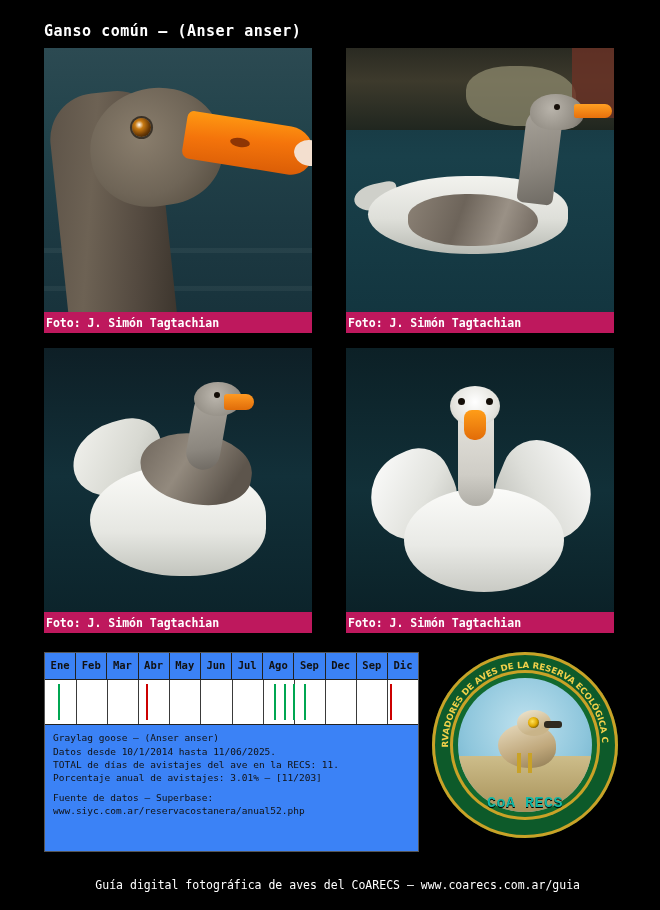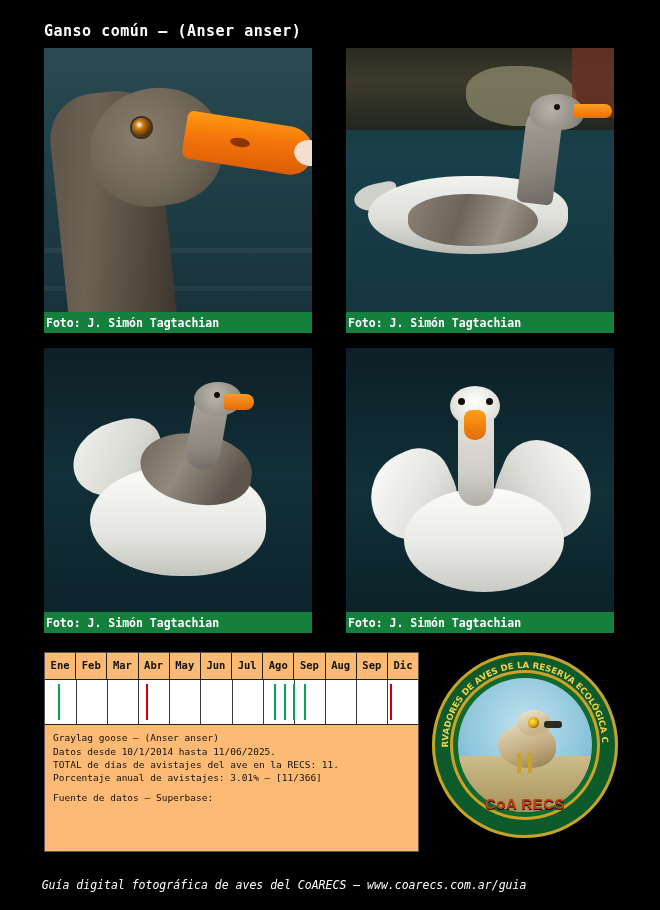--- a/index.html
+++ b/index.html
@@ -20,21 +20,21 @@
   }
 
   .photo{
     position:absolute;
     background:#0b1416;
     overflow:hidden;
   }
   .photo .cap{
     position:absolute;left:0;bottom:0;width:100%;
     font-size:11.5px;font-weight:bold;color:#fff;
-    background:#15803d;
+    background:#be185d;
     padding:4px 0 3px 2px;
     box-sizing:border-box;
   }
 
   
   #p1 .scene{position:absolute;inset:0;background:
      linear-gradient(180deg,#2c4a52 0%,#22434b 30%,#1d3a43 60%,#17313a 100%);}
   #p1 .water-streak{position:absolute;left:0;width:100%;height:5px;background:rgba(255,255,255,.05);}
   #p1 .neck{
     position:absolute;left:14px;top:44px;width:108px;height:240px;
@@ -166,21 +166,21 @@
   #p4 .bill{
     position:absolute;left:118px;top:62px;width:22px;height:30px;
     background:linear-gradient(180deg,#ff9d18 0%,#e26c08 100%);border-radius:8px 8px 10px 10px;
   }
   #p4 .eyeL{position:absolute;left:112px;top:50px;width:7px;height:7px;border-radius:50%;background:#130d07;}
   #p4 .eyeR{position:absolute;left:140px;top:50px;width:7px;height:7px;border-radius:50%;background:#130d07;}
 
   
   .chart-panel{
     position:absolute;left:44px;top:652px;width:375px;height:200px;
-    background:#fdba74;color:#000;border:1px solid #555;
+    background:#3b82f6;color:#000;border:1px solid #555;
     box-sizing:border-box;
   }
   .months{
     display:flex;height:26px;border-bottom:1px solid #222;
   }
   .month{
     flex:1;text-align:center;font-size:10.5px;font-weight:bold;
     line-height:25px;border-right:1px solid #222;color:#111;
     box-sizing:border-box;
   }
@@ -232,28 +232,28 @@
     background:radial-gradient(circle at 40% 40%,#ffe259 0%,#e0a800 50%,#221a00 100%);}
   .logo .bird-bill{position:absolute;left:64%;top:32%;width:18px;height:7px;border-radius:3px;
     background:#2f2a20;}
   .logo .bird-leg{position:absolute;left:44%;top:56%;width:4px;height:20px;background:#c9a227;}
   .logo .bird-leg2{position:absolute;left:52%;top:56%;width:4px;height:20px;background:#c9a227;}
   .logo .arc-text{
     position:absolute;left:0;top:0;width:186px;height:186px;
   }
   .logo .bottom-text{
     position:absolute;left:0;bottom:26px;width:100%;text-align:center;
-    font-size:15px;font-weight:bold;color:#c2410c;letter-spacing:0.5px;
-    font-family:Liberation Sans, sans-serif;
+    font-size:15px;font-weight:bold;color:#14b8a6;letter-spacing:0.5px;
+    font-family:Liberation Mono, monospace;
     text-shadow:0 1px 0 #000;
   }
 
   .footer{
-    position:absolute;left:0;bottom:18px;width:100%;text-align:center;
-    font-size:11.5px;color:#fff;font-style:italic;
+    position:absolute;left:12px;bottom:18px;width:100%;text-align:right;
+    font-size:11.5px;color:#fff;
   }
 </style>
 </head>
 <body>
 
 <div class="page">
 
   <div class="title">Ganso común — (Anser anser)</div>
 
   <div class="photo" id="p1" style="left:44px;top:48px;width:268px;height:285px;">
@@ -317,21 +317,21 @@
     <div class="months" id="months-row">
         <div class="month">Ene</div>
         <div class="month">Feb</div>
         <div class="month">Mar</div>
         <div class="month">Abr</div>
         <div class="month">May</div>
         <div class="month">Jun</div>
         <div class="month">Jul</div>
         <div class="month">Ago</div>
         <div class="month">Sep</div>
-        <div class="month">Aug</div>
+        <div class="month">Dec</div>
         <div class="month">Sep</div>
         <div class="month">Dic</div>
       </div>
     <div class="plot" id="plot">
         <div class="vdiv" style="left: 8.33333%;"></div>
         <div class="vdiv" style="left: 16.6667%;"></div>
         <div class="vdiv" style="left: 25%;"></div>
         <div class="vdiv" style="left: 33.3333%;"></div>
         <div class="vdiv" style="left: 41.6667%;"></div>
         <div class="vdiv" style="left: 50%;"></div>
@@ -345,23 +345,24 @@
         <div class="tick" style="left: 61.5%; background: rgb(0, 166, 81);"></div>
         <div class="tick" style="left: 64%; background: rgb(0, 166, 81);"></div>
         <div class="tick" style="left: 66.5%; background: rgb(0, 166, 81);"></div>
         <div class="tick" style="left: 69.5%; background: rgb(0, 166, 81);"></div>
         <div class="tick" style="left: 92.5%; background: rgb(204, 0, 0);"></div>
       </div>
     <div class="info">
       <span class="sp-en">Graylag goose — (Anser anser)</span>
       <span class="row">Datos desde 10/1/2014 hasta 11/06/2025.</span>
       <span class="row">TOTAL de días de avistajes del ave en la RECS: 11.</span>
-      <span class="row">Porcentaje anual de avistajes: 3.01% — [11/366]</span>
+      <span class="row">Porcentaje anual de avistajes: 3.01% — [11/203]</span>
       <div class="gap"></div>
       <span class="row">Fuente de datos — Superbase:</span>
+      <span class="row">www.siyc.com.ar/reservacostanera/anual52.php</span>
     </div>
   </div>
 
   <div class="logo">
     <div class="ring"></div>
     <div class="ring2"></div>
     <div class="inner">
       <div class="ground"></div>
       <div class="bird-body"></div>
       <div class="bird-leg"></div>

